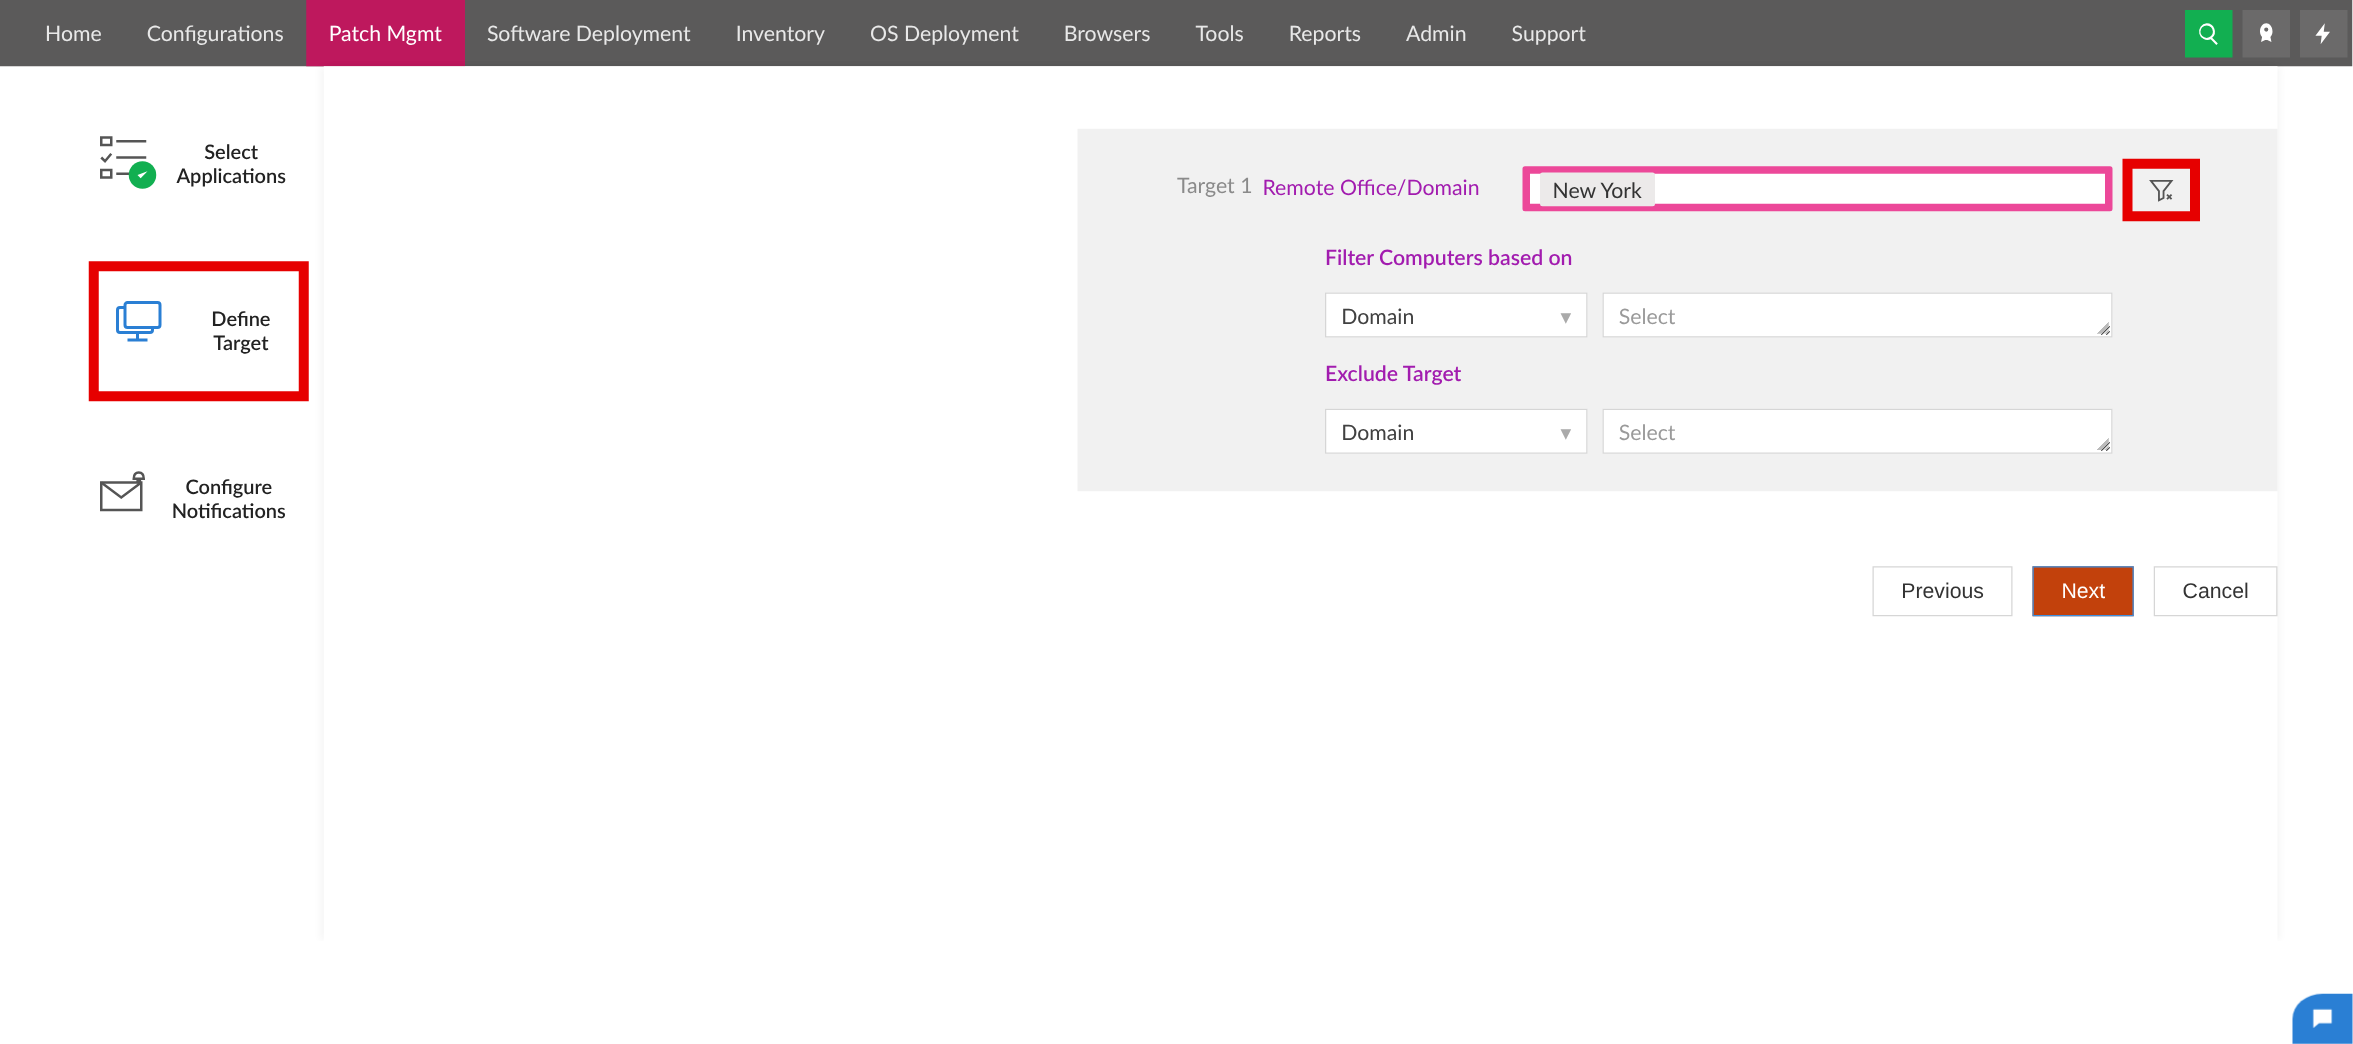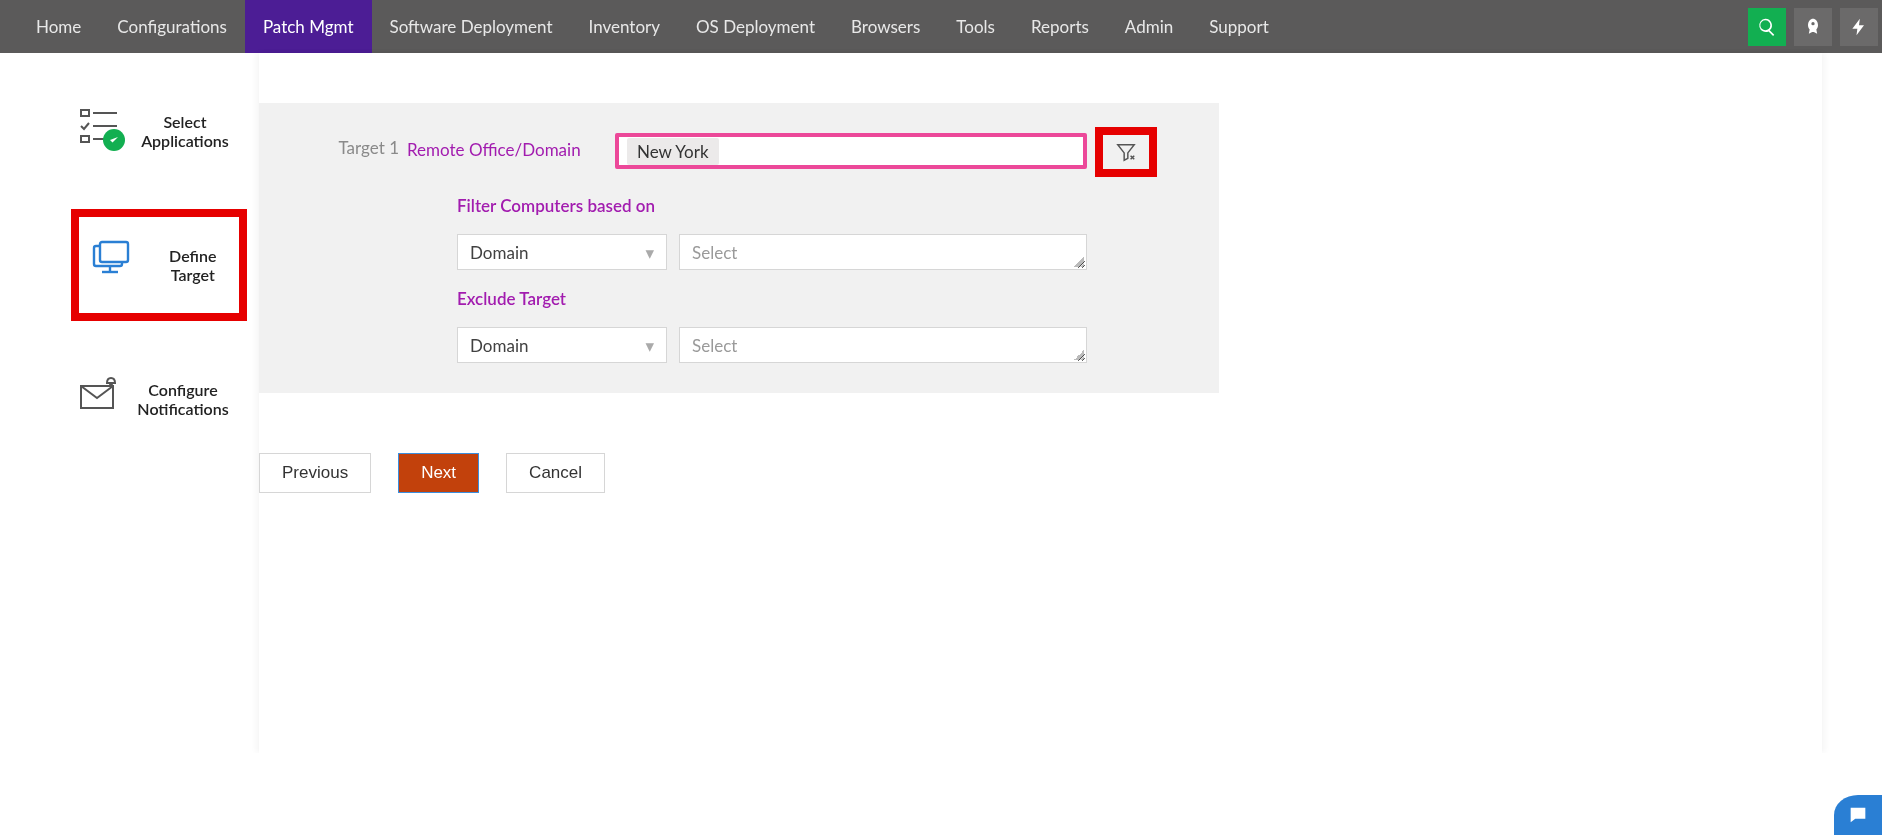--- a/index.html
+++ b/index.html
@@ -15,21 +15,21 @@
   }
   .topnav .navitem {
     color: #e8e8e8;
     padding: 0 18px;
     height: 53px;
     display: flex;
     align-items: center;
     font-size: 17px;
     cursor: pointer;
   }
-  .topnav .navitem.active { background: #4c1d95; color: #fff; }
+  .topnav .navitem.active { background: #be185d; color: #fff; }
   .topnav .spacer { flex: 1; }
   .topnav .iconbtn {
     width: 38px; height: 38px; margin: 0 4px;
     display: flex; align-items: center; justify-content: center;
     cursor: pointer;
     background: #6b6a6a;
   }
   .topnav .iconbtn.search { background: #12af51; }
   .topnav .iconbtn svg { width: 20px; height: 20px; fill: #fff; }
 
@@ -60,38 +60,38 @@
   .step .badge svg{width:12px;height:12px;fill:#fff;}
   
   .mainpanel {
     flex: 1;
     background: #fff;
     box-shadow: -3px 0 6px rgba(0,0,0,.04), 3px 0 6px rgba(0,0,0,.04);
     margin-right: 60px;
     padding: 50px 0 40px 0;
     display:flex;
     flex-direction:column;
-    align-items:flex-start;
+    align-items:flex-end;
   }
   .targetbox {
     background: #f1f1f1;
     width: 960px;
     padding: 30px 60px 30px 0;
     display:grid;
     grid-template-columns: 140px 200px 1fr 64px;
     column-gap: 8px;
     row-gap: 18px;
     align-items: start;
     font-size: 17px;
     color: #4a4a4a;
   }
   .tlabel { text-align:right; color:#8a8a8a; padding-top:4px;}
   .rowlabel { padding-top:6px; color:#a21caf; }
   .seltag {
-    background: #fff; border:4px solid #ec4899; height:36px; border-radius:2px;
+    background: #fff; border:6px solid #ec4899; height:36px; border-radius:2px;
     display:flex; align-items:center; padding:0 8px; grid-column: 3 / span 1;
   }
   .seltag .tag { background:#eceaea; padding:3px 10px; border-radius:2px; color:#333; font-size:17px;}
   .filterbtn {
     width:62px; height:50px; border:8px solid #e60000; background:#f1f1f1;
     display:flex;align-items:center;justify-content:center; cursor:pointer;
     margin-top:-6px;
   }
   .filterbtn svg{width:22px;height:22px; stroke:#555; fill:none; stroke-width:1.6;}
 
@@ -107,21 +107,21 @@
     flex:1; min-height:36px; border:1px solid #d6d6d6; background:#fff;
     display:flex; align-items:center; padding:0 12px; color:#9a9a9a;
     resize: both; overflow:hidden; position:relative;
   }
   .selectarea::after{
     content:''; position:absolute; right:2px; bottom:2px; width:10px;height:10px;
     background-image:linear-gradient(135deg, transparent 50%, #bbb 50%);
   }
 
   .footer-btns {
-    margin-top: 60px; display:flex; gap:27px;
+    margin-top: 60px; display:flex; gap:16px;
   }
   .btn {
     padding: 9px 22px; border:1px solid #d6d6d6; background:#fff; color:#333;
     font-size:17px; cursor:pointer;
   }
   .btn.primary { background:#c2410c; color:#fff; border-color:#3b8ede; }
   
   .chat-bubble{position:fixed;right:0;bottom:0;width:48px;height:40px;background:#2a7fd4;border-radius:50% 0 0 0;display:flex;align-items:center;justify-content:center;}
   .chat-bubble svg{width:22px;height:22px;fill:#fff;}
 </style>

